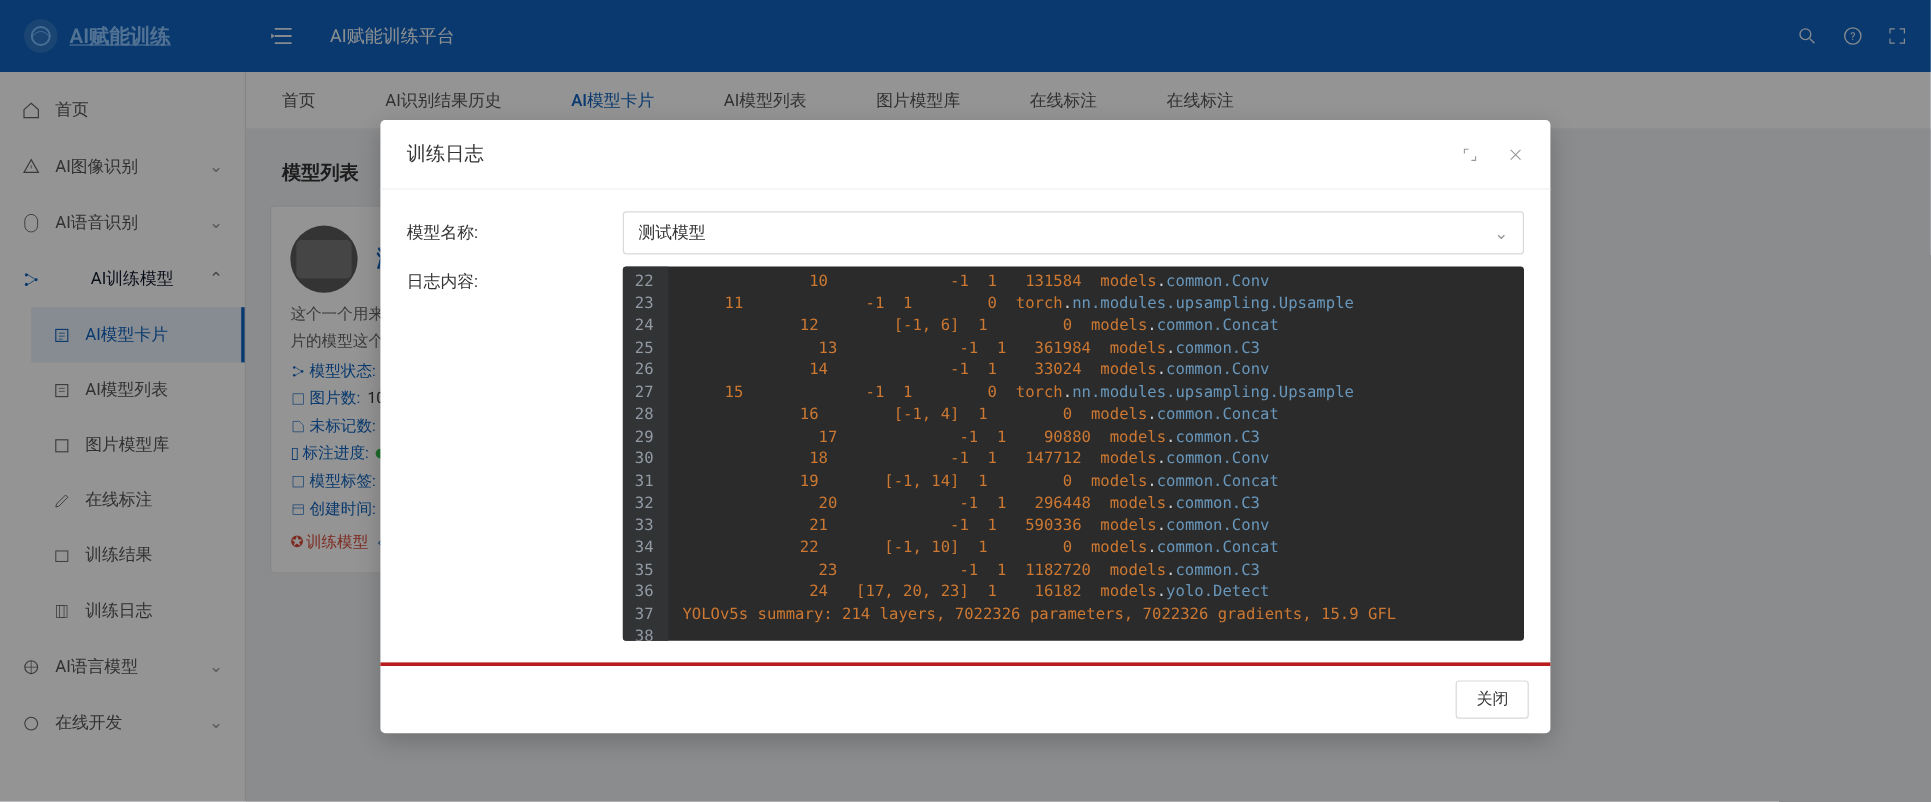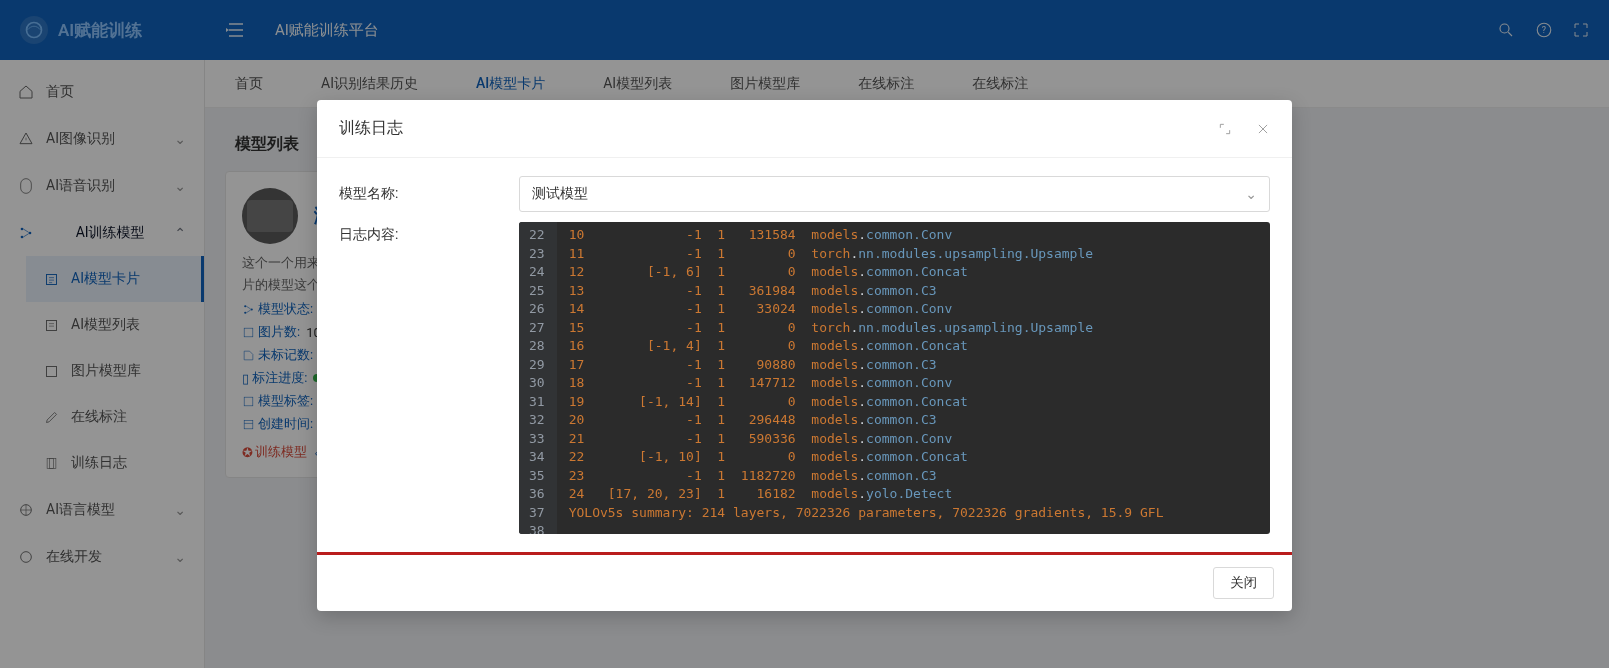--- a/index.html
+++ b/index.html
@@ -1,20 +1,20 @@
 <!DOCTYPE html>
 <html><head>
 <meta charset="utf-8">
 <style>
   * { margin: 0; padding: 0; box-sizing: border-box; }
   body { font-family: -apple-system, BlinkMacSystemFont, "Segoe UI", Roboto, "Helvetica Neue", Arial, "PingFang SC", "Microsoft YaHei", sans-serif; font-size: 14px; color: #333; background: #f0f2f5; overflow: hidden; width: 1609px; height: 668px; position: relative; }
   .header { height: 60px; background: #1063bd; color: #fff; display: flex; align-items: center; padding: 0 20px; position: relative; }
   .header .logo { display: flex; align-items: center; gap: 10px; width: 185px; }
   .header .logo-icon { width: 28px; height: 28px; border-radius: 50%; background: rgba(255,255,255,0.12); display:flex; align-items:center; justify-content:center; }
-  .header .brand { font-size: 17px; font-weight: 600; color:#8ec5ff; }
+  .header .brand { font-size: 17px; font-weight: 600; color:#8ec5ff;text-decoration:underline; }
   .header .collapse-icon { margin-left: 20px; margin-right: 30px; cursor: pointer; opacity: 0.9; }
   .header .platform-name { font-size: 15px; opacity: 0.95; }
   .header .right { margin-left: auto; display: flex; gap: 20px; align-items: center; }
   .header .right > * { opacity: 0.9; cursor: pointer; }
 
   .layout { display: flex; height: calc(100% - 60px); }
   .sidebar { width: 205px; background: #fff; border-right: 1px solid #e6e6e6; padding-top: 8px; overflow: auto; }
   .sidebar .item { display: flex; align-items: center; padding: 0 18px; height: 47px; cursor: pointer; color: #555; position: relative; }
   .sidebar .item .label { flex: 1; margin-left: 12px; }
   .sidebar .item.group .chev { margin-left: auto; opacity: .6; }
@@ -60,21 +60,21 @@
   .form-row .lbl { width: 180px; color:#333; }
   .select { flex:1; height: 36px; border:1px solid #d9d9d9; border-radius:3px; display:flex; align-items:center; padding:0 12px; justify-content:space-between; color:#333; cursor:pointer; }
   .select .arrow { color:#999; }
   .log-row { display:flex; align-items:flex-start; }
   .log-row .lbl { width:180px; color:#333; padding-top:4px;}
   .code { flex:1; background:#2b2b2b; font-family: Consolas, Menlo, monospace; font-size: 13px; line-height: 18.5px; border-radius:3px; overflow:hidden; height:312px;}
   .code-inner { display:flex; }
   .gutter { background:#313335; color:#929aa4; text-align:right; padding:4px 12px 4px 10px; user-select:none;}
   .gutter div { height:18.5px; }
   .code-lines { padding:4px 12px; white-space:pre; color:#cdd2d8; }
-  .code-lines div { height:18.5px; }
+  .code-lines div { height:18.5px;text-align:center; }
   .num { color: #cc7832; }
   .seg-blue { color:#6897bb; }
   .seg-orange { color:#cc7832;}
   .modal-foot { padding: 12px 18px; display:flex; justify-content:flex-end; border-top:3px solid #b91c1c; }
   .btn { border:1px solid #d9d9d9; background:#fff; padding:6px 16px; border-radius:3px; cursor:pointer; color:#333; }
 
   svg { display:block; }
 </style>
 </head>
 <body>
@@ -169,20 +169,26 @@
         <svg width="15" height="15" viewBox="0 0 24 24">
             <rect x="4" y="4" width="16" height="16" fill="none" stroke="#666" stroke-width="1.5"></rect>
           </svg>
         <span class="label">图片模型库</span>
       </div>
       <div class="item">
         <svg width="15" height="15" viewBox="0 0 24 24">
             <path d="M4 20l4-1 12-12-3-3L5 16z" fill="none" stroke="#666" stroke-width="1.3"></path>
           </svg>
         <span class="label">在线标注</span>
+      </div>
+      <div class="item">
+        <svg width="15" height="15" viewBox="0 0 24 24">
+            <rect x="4" y="5" width="16" height="14" fill="none" stroke="#666" stroke-width="1.3"></rect>
+          </svg>
+        <span class="label">训练结果</span>
       </div>
       <div class="item">
         <svg width="15" height="15" viewBox="0 0 24 24">
             <rect x="5" y="4" width="10" height="16" fill="none" stroke="#666"></rect>
             <rect x="9" y="4" width="10" height="16" fill="none" stroke="#666"></rect>
           </svg>
         <span class="label">训练日志</span>
       </div>
     </div>
     <div class="item group">

